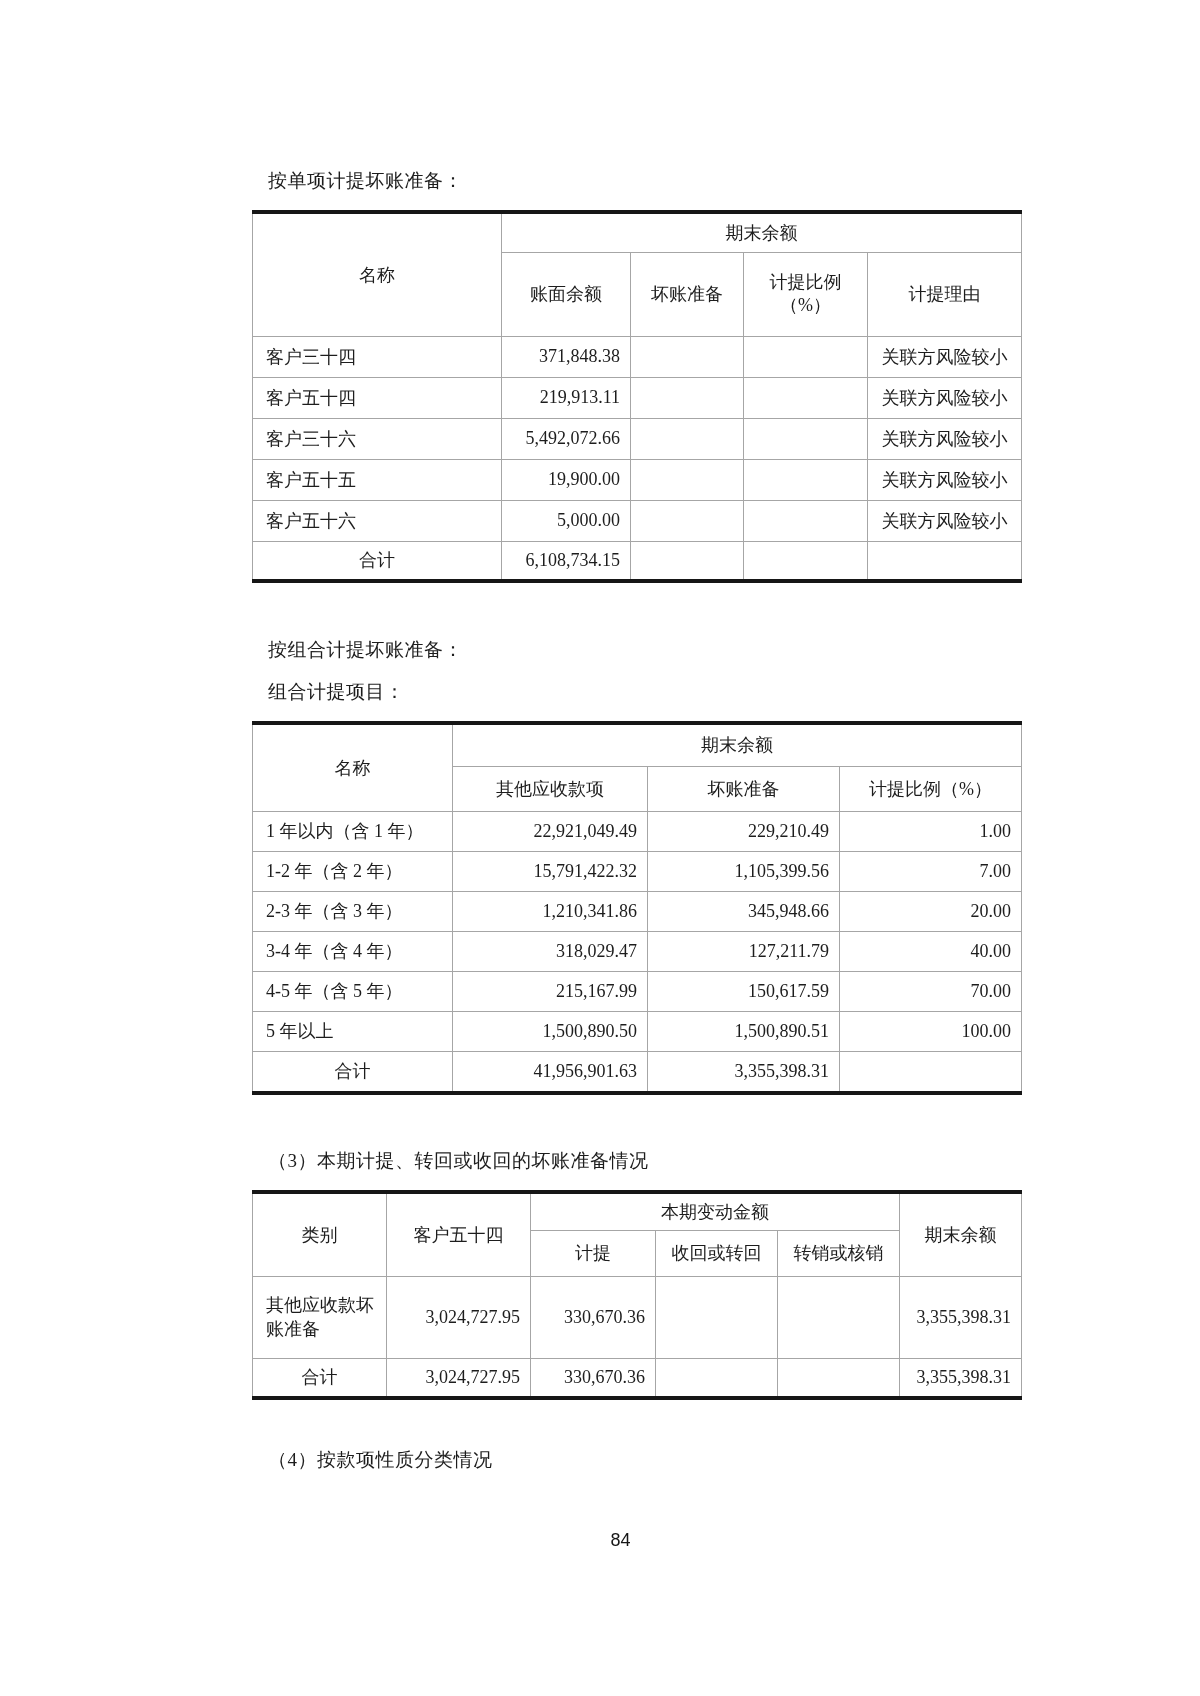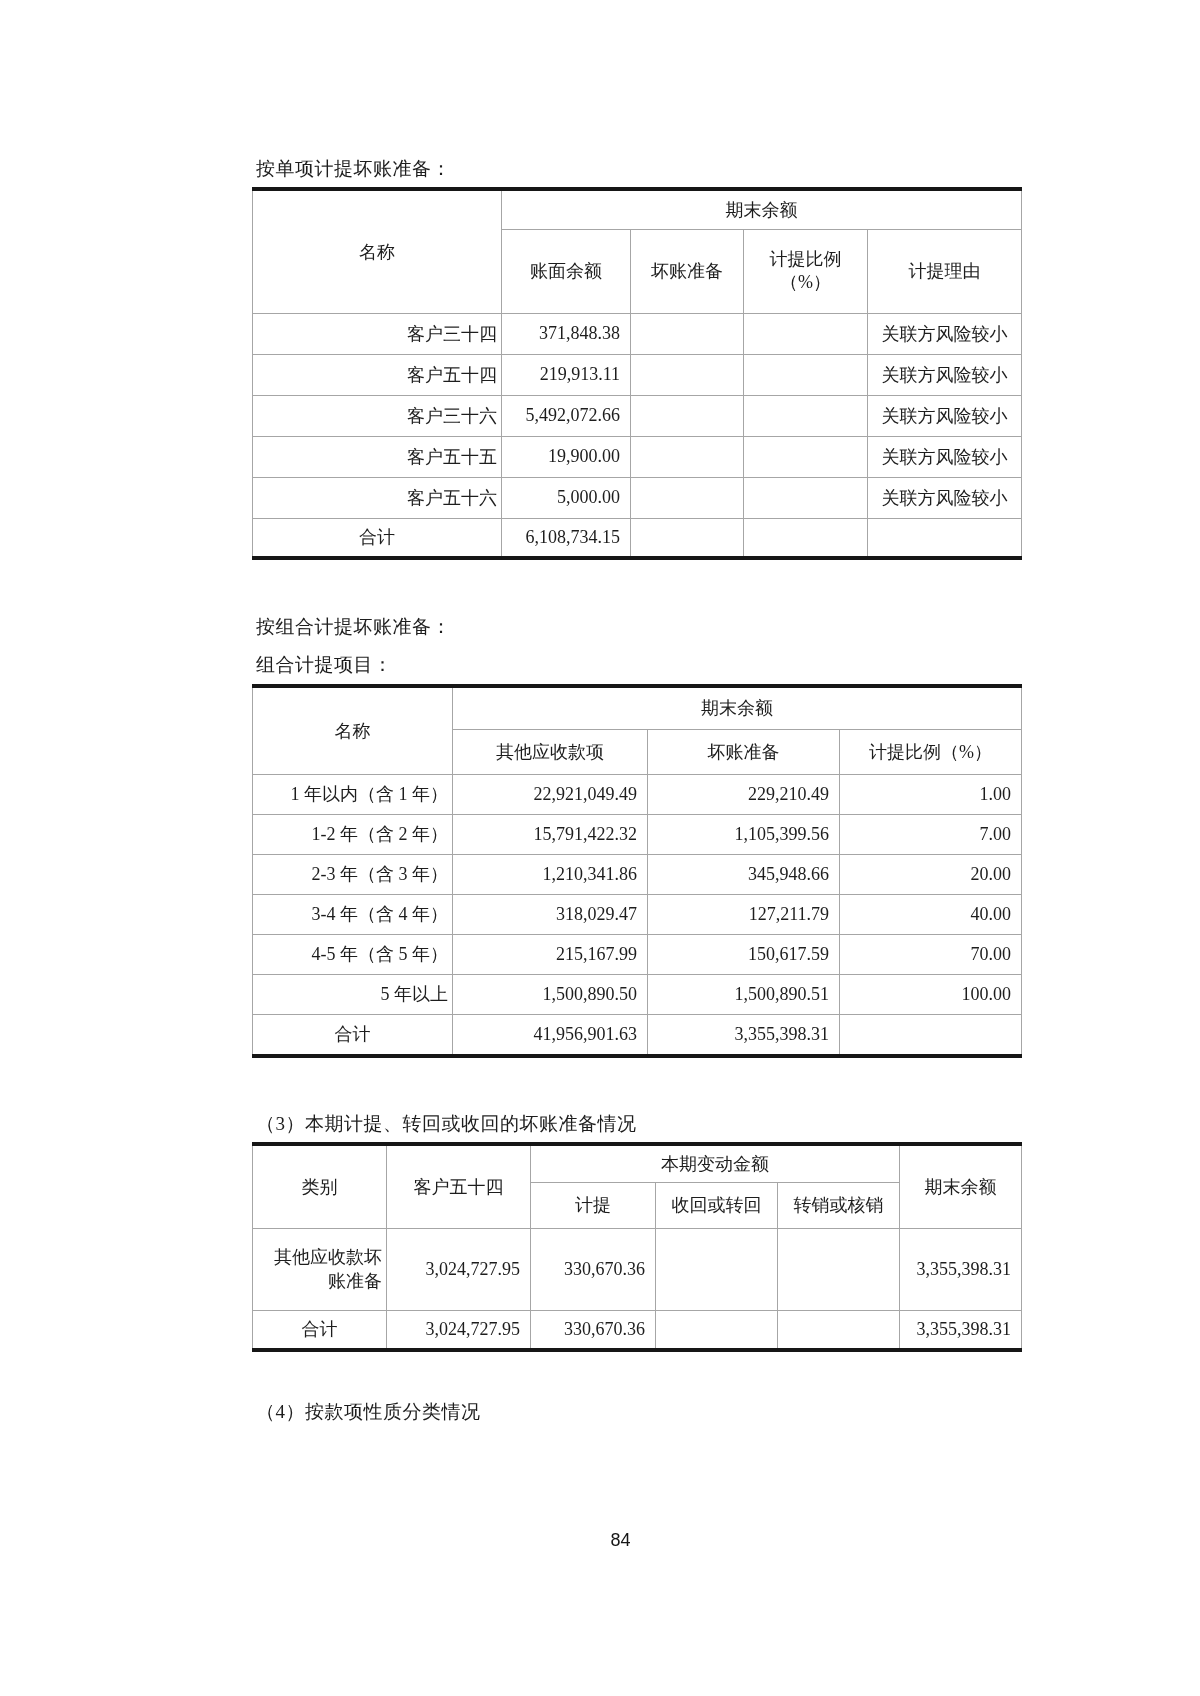--- a/index.html
+++ b/index.html
@@ -11,21 +11,21 @@
     position:relative;
   }
   .content{
     padding:152px 0 0 252px;
     width:769px;
   }
   .sec-title{
     font-size:19px;
     line-height:26px;
     font-weight:normal;
-    margin:4px;
+    margin:16px;
     letter-spacing:0.5px;
     white-space:nowrap;
   }
   .mt-table1{margin-top:5px;}
   .mt-title2{margin-top:54px;}
   .mt-title3{margin-top:12px;}
   .mt-table2{margin-top:6px;}
   .mt-title-s3{margin-top:53px;}
   .mt-table3{margin-top:5px;}
   .mt-title-s4{margin-top:47px;}
@@ -46,21 +46,21 @@
     overflow:hidden;
   }
   th{text-align:center;}
   td.num{
     text-align:right;
     padding-right:10px;
     font-size:18px;
     font-variant-numeric:lining-nums;
   }
   td.name-cell{
-    text-align:right;
+    text-align:left;
     padding-left:13px;
     padding-right:4px;
     line-height:24px;
   }
   td.center{text-align:center;}
 
   
   .t1 tr.hA{height:40px;}
   .t1 tr.hB{height:84px;}
   .t1 tbody tr{height:41px;}

